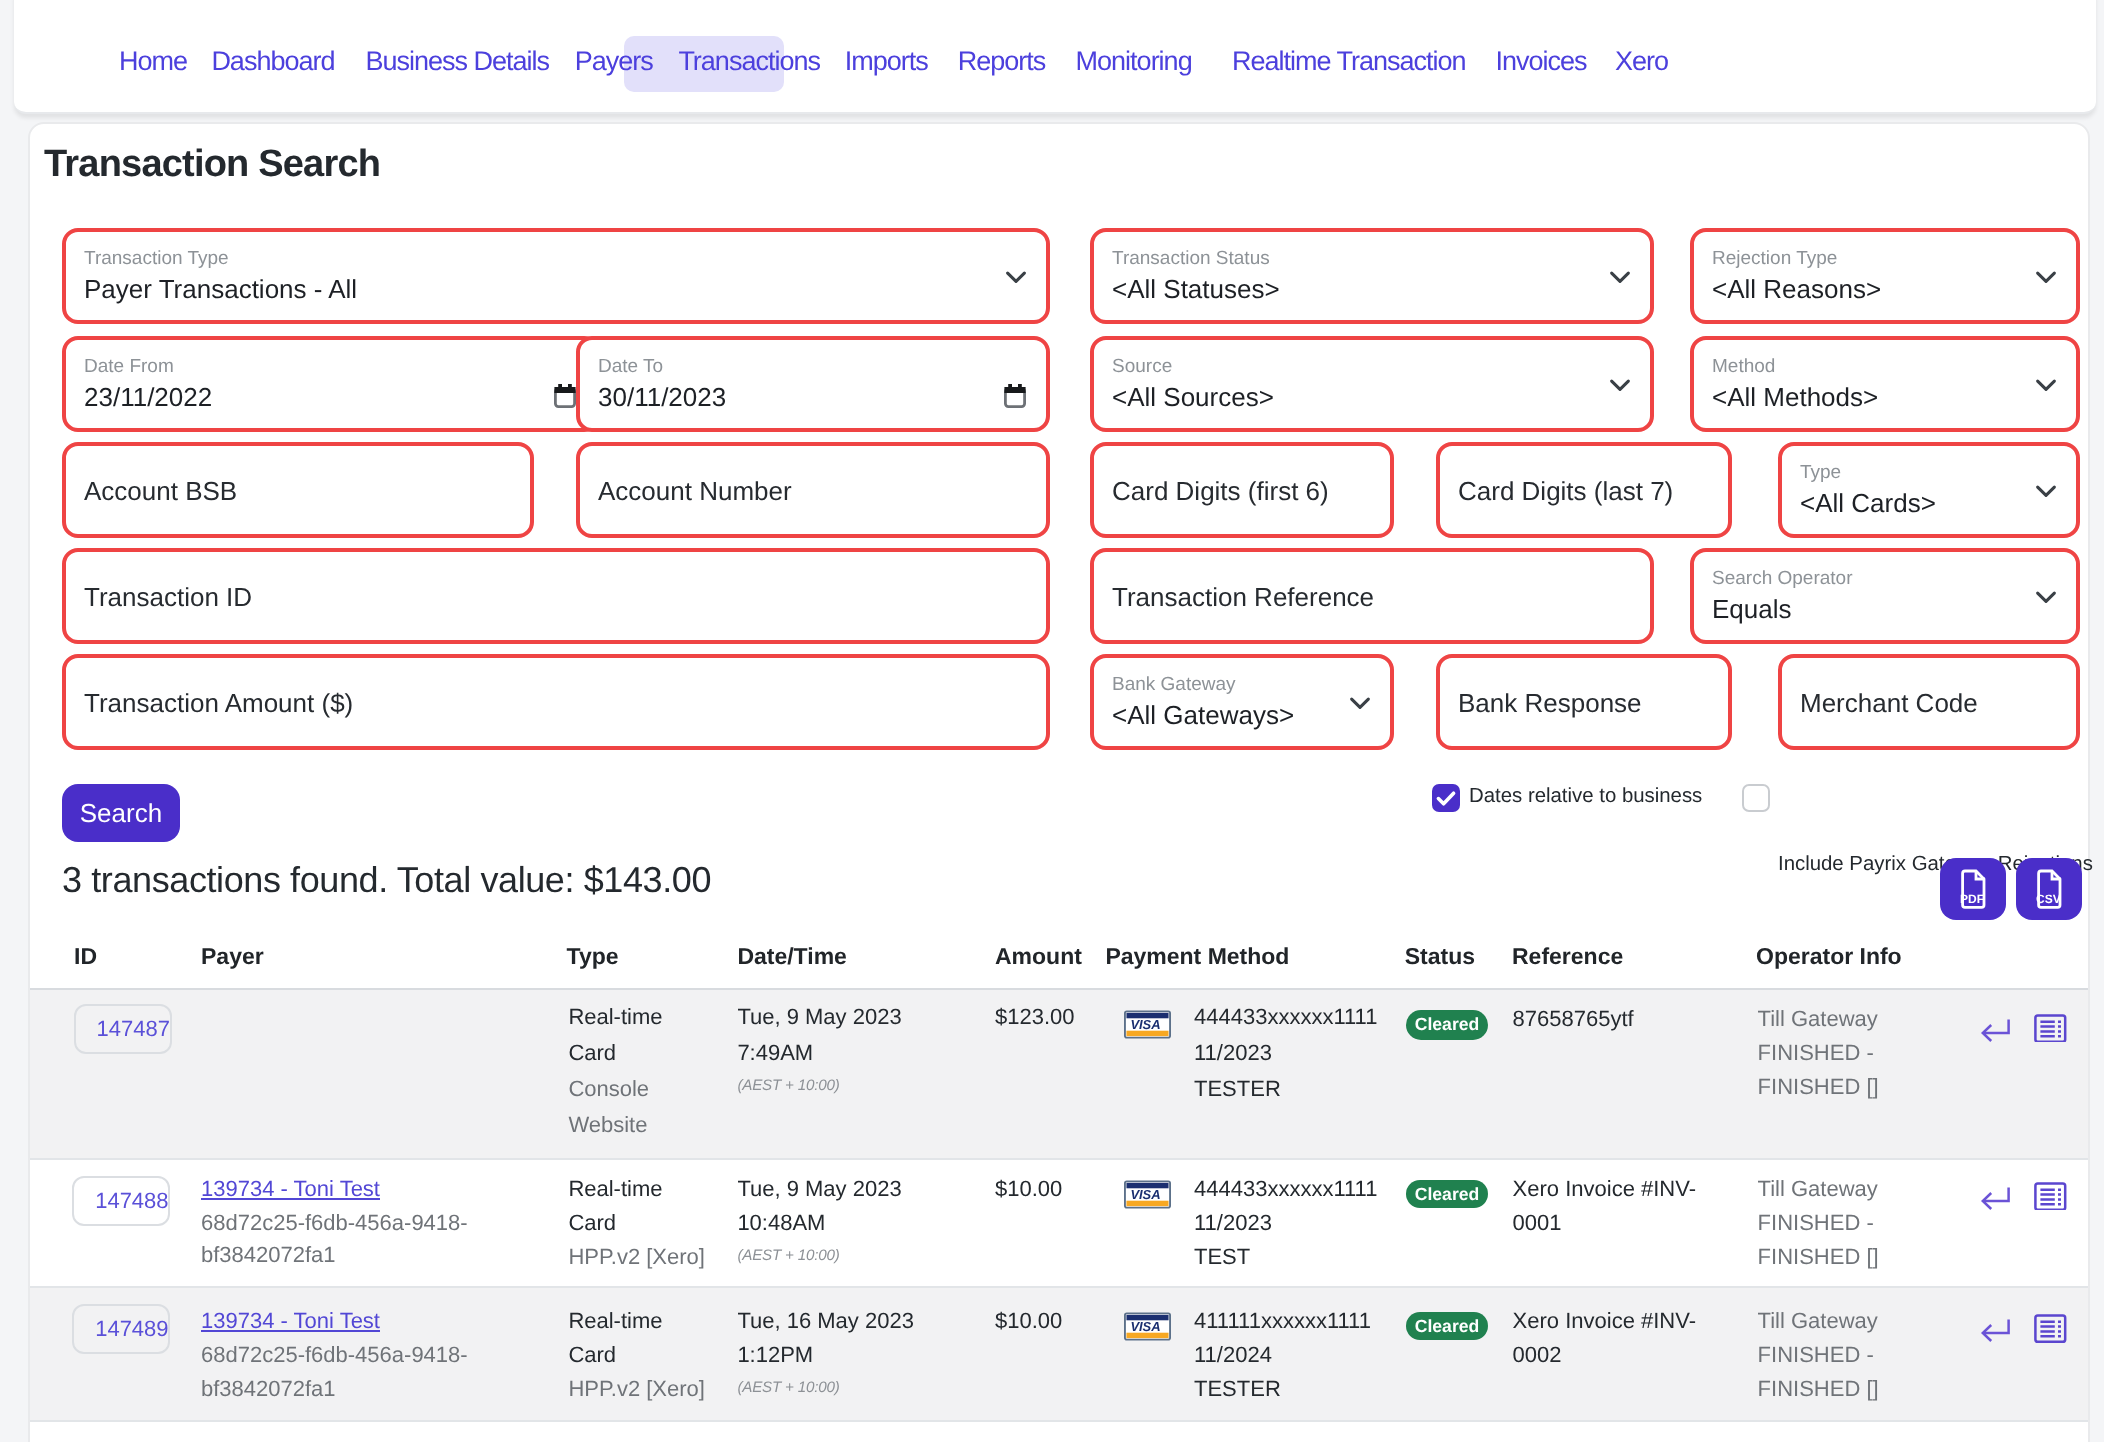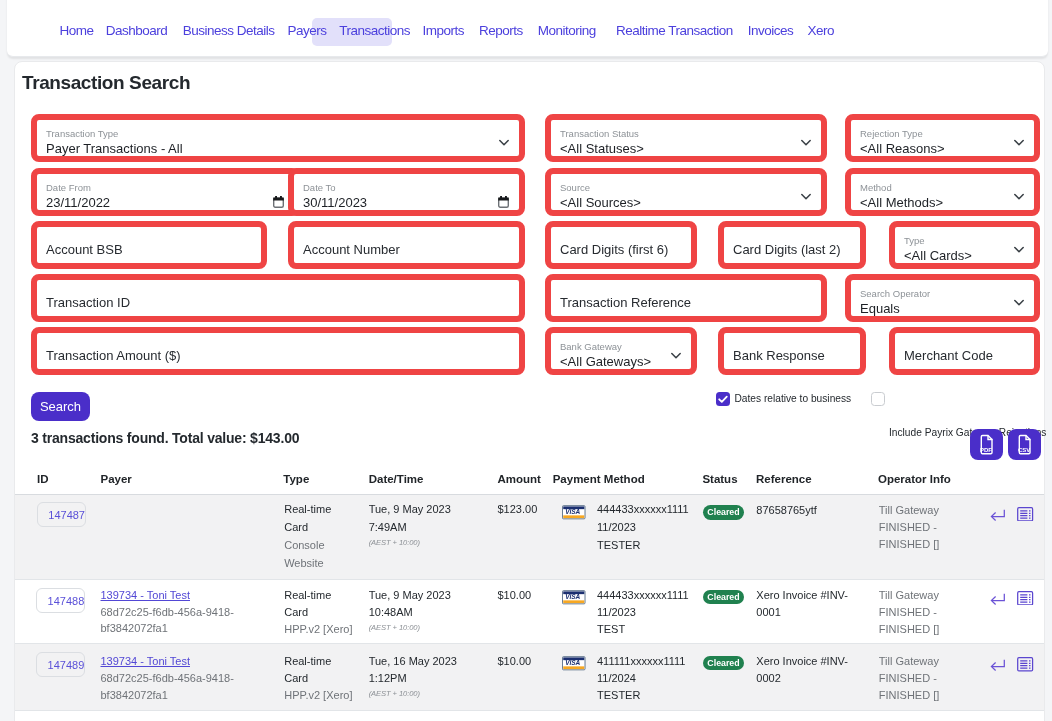--- a/index.html
+++ b/index.html
@@ -8,33 +8,33 @@
 
 #nav { position:absolute; left:7px; top:-8px; width:1041px; height:65px; background:#fff;
   border-radius:6px; border-bottom:1px solid #e7e9ec; box-shadow:0 2px 2px rgba(0,0,0,.08); }
 .nl { position:absolute; top:24.2px; font-size:13.5px; letter-spacing:-0.5px; color:#4c40dd; white-space:nowrap; line-height:13px;padding-left:20px; }
 #navpill { position:absolute; left:312px; top:18px; width:80px; height:28px; background:#e2e0fa; border-radius:5px; }
 
 #card { position:absolute; left:14px; top:61px; width:1031px; height:680px; background:#fff;
   border:1px solid #e9eaec; border-radius:8px; }
 #title { position:absolute; left:22px; top:72.6px; font-size:19px; line-height:19px; font-weight:bold; color:#24292e; letter-spacing:-0.4px;}
 
-.fld { position:absolute; height:48px; background:#fff; border:6px solid #ef4444; border-radius:8px; }
+.fld { position:absolute; height:48px; background:#fff; border:2px solid #ef4444; border-radius:8px; }
 .flbl { position:absolute; left:9px; top:8px; font-size:9.5px; line-height:11px; color:#8d9297; white-space:nowrap; }
 .fval { position:absolute; left:9px; top:21px; font-size:13px; line-height:16px; color:#1d2025; white-space:nowrap; }
 .fph  { position:absolute; left:9px; top:15px; font-size:13px; line-height:16px; color:#272b30; white-space:nowrap; }
 .chev { position:absolute; right:9px; top:17px; width:12px; height:11px; }
 .cal  { position:absolute; right:10.5px; top:22px; width:11px; height:12px; }
 
 #searchbtn { position:absolute; left:31px; top:392px; width:59px; height:29px; background:#4a2ec9; border-radius:8px;
   color:#fff; font-size:13px; text-align:center; line-height:29px; }
 .cklbl { position:absolute; font-size:10.2px; line-height:14px; color:#24292e; white-space:nowrap; }
 #ck1 { position:absolute; left:716px; top:392px; width:14px; height:14px; background:#4a2ec9; border-radius:3.5px; }
 #ck2 { position:absolute; left:871px; top:392px; width:14px; height:14px; background:#fff; border:1px solid #c9ccd0; border-radius:3.5px; }
-#results { position:absolute; left:31px; top:430.2px; font-size:14px; font-weight:bold; color:#24292e; letter-spacing:-0.2px;}
+#results { position:absolute; left:31px; top:430.2px; font-size:18px; font-weight:normal; color:#24292e; letter-spacing:-0.2px;}
 .expbtn { position:absolute; top:429px; width:33px; height:31px; background:#4a2ec9; border-radius:8px; }
 
 .th { position:absolute; font-size:11.5px; line-height:12px; font-weight:bold; color:#212529; white-space:nowrap; }
 .rowbg { position:absolute; left:15px; width:1029px; background:#f2f2f3; }
 .bline { position:absolute; left:15px; width:1029px; height:1px; background:#e2e5e8; }
 .idb { position:absolute; width:49px; height:25px; border:1px solid #dbdee2; border-radius:6px; background:transparent;
   color:#5a50d8; font-size:11px; text-align:right; line-height:24.5px; }
 .t { position:absolute; font-size:11px; line-height:11px; color:#24292e; white-space:nowrap; }
 .g { color:#6f7378; }
 .lnk { color:#5247d5; text-decoration:underline; }
@@ -119,21 +119,21 @@
 <div class="fld" style="left:31px;top:221px;width:236px;">
     <span class="fph">Account BSB</span>
   </div>
 <div class="fld" style="left:288px;top:221px;width:237px;">
     <span class="fph">Account Number</span>
   </div>
 <div class="fld" style="left:545px;top:221px;width:152px;">
     <span class="fph">Card Digits (first 6)</span>
   </div>
 <div class="fld" style="left:718px;top:221px;width:148px;">
-    <span class="fph">Card Digits (last 2)</span>
+    <span class="fph">Card Digits (last 7)</span>
   </div>
 <div class="fld" style="left:889px;top:221px;width:151px;">
   <span class="flbl">Type</span>
     <span class="fval">&lt;All Cards&gt;</span>
   <svg class="chev" viewBox="0 0 10 10">
       <path d="M1.2 3.2 L5 7 L8.8 3.2" stroke="#3a4046" stroke-width="1.4" fill="none" stroke-linecap="round" stroke-linejoin="round"></path>
     </svg>
 </div>
 <div class="fld" style="left:31px;top:274px;width:494px;">
     <span class="fph">Transaction ID</span>

